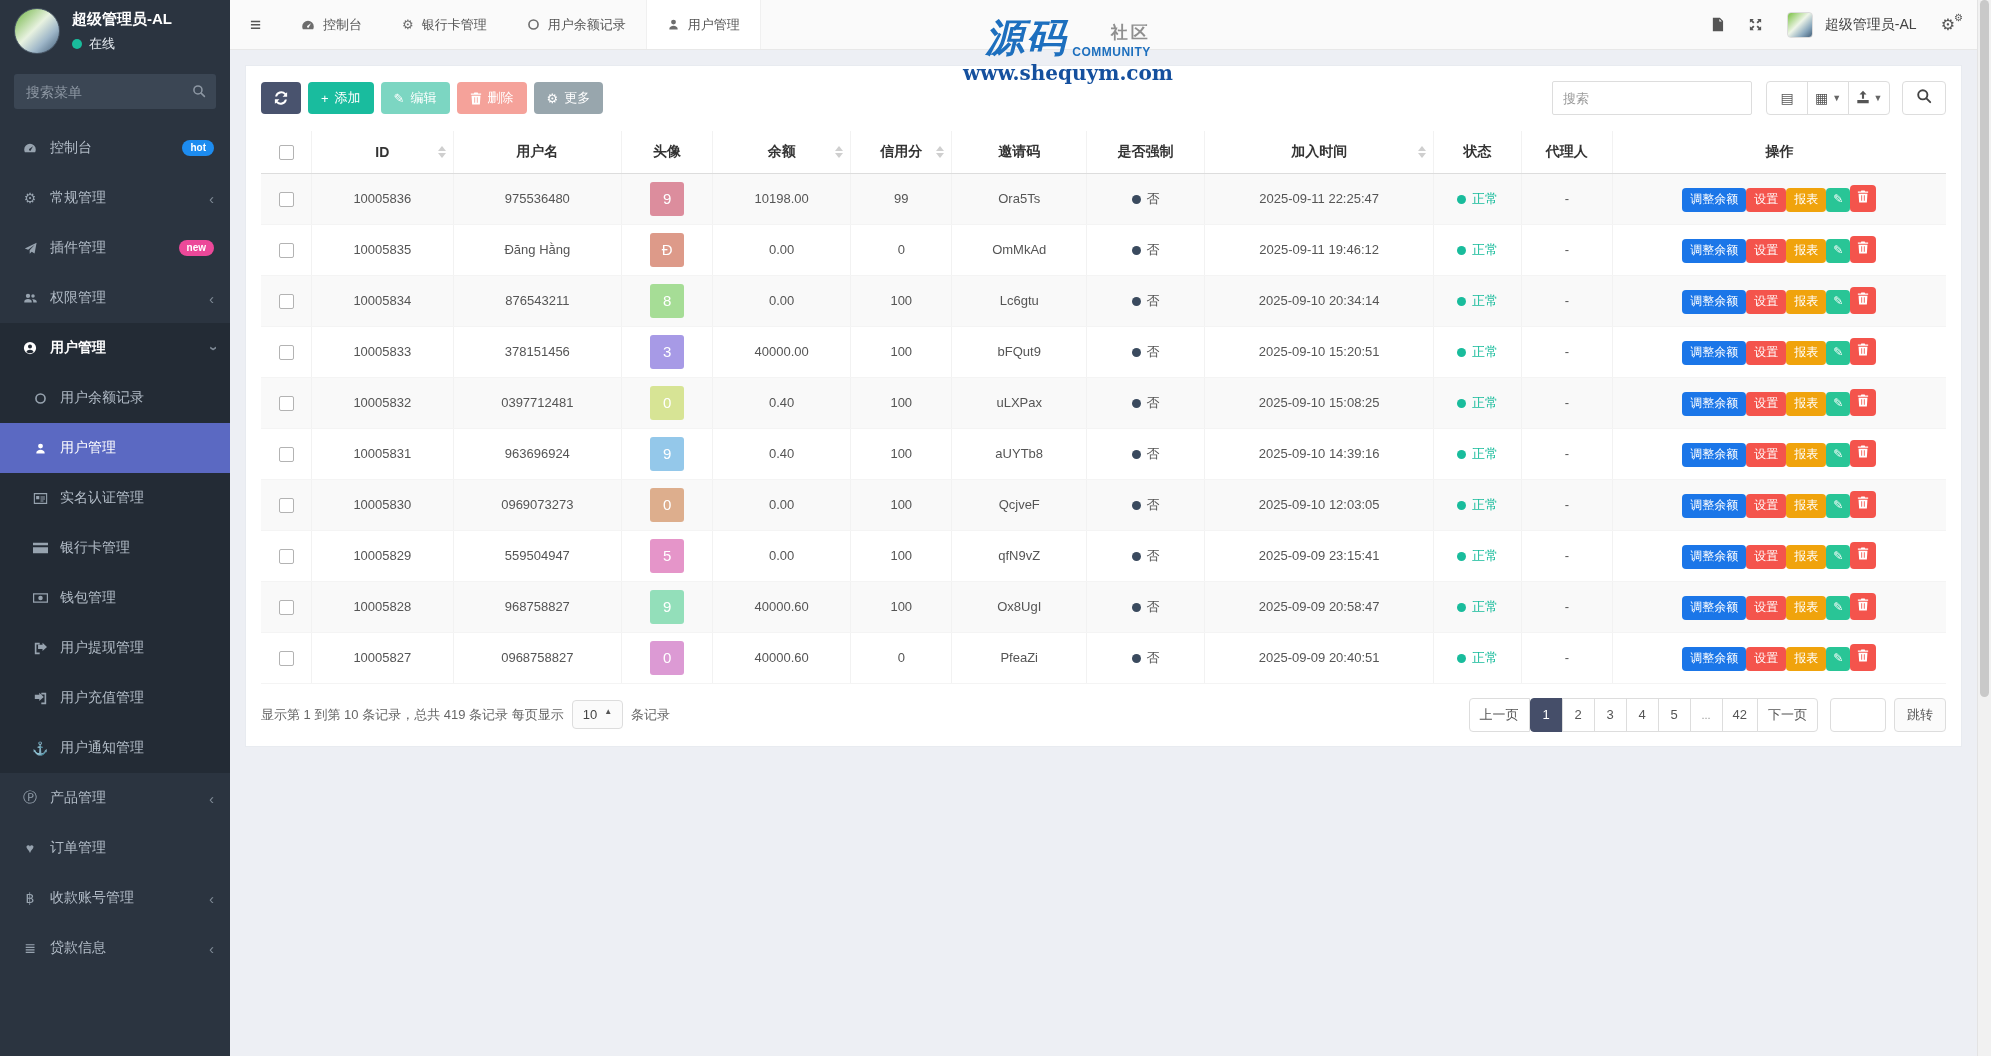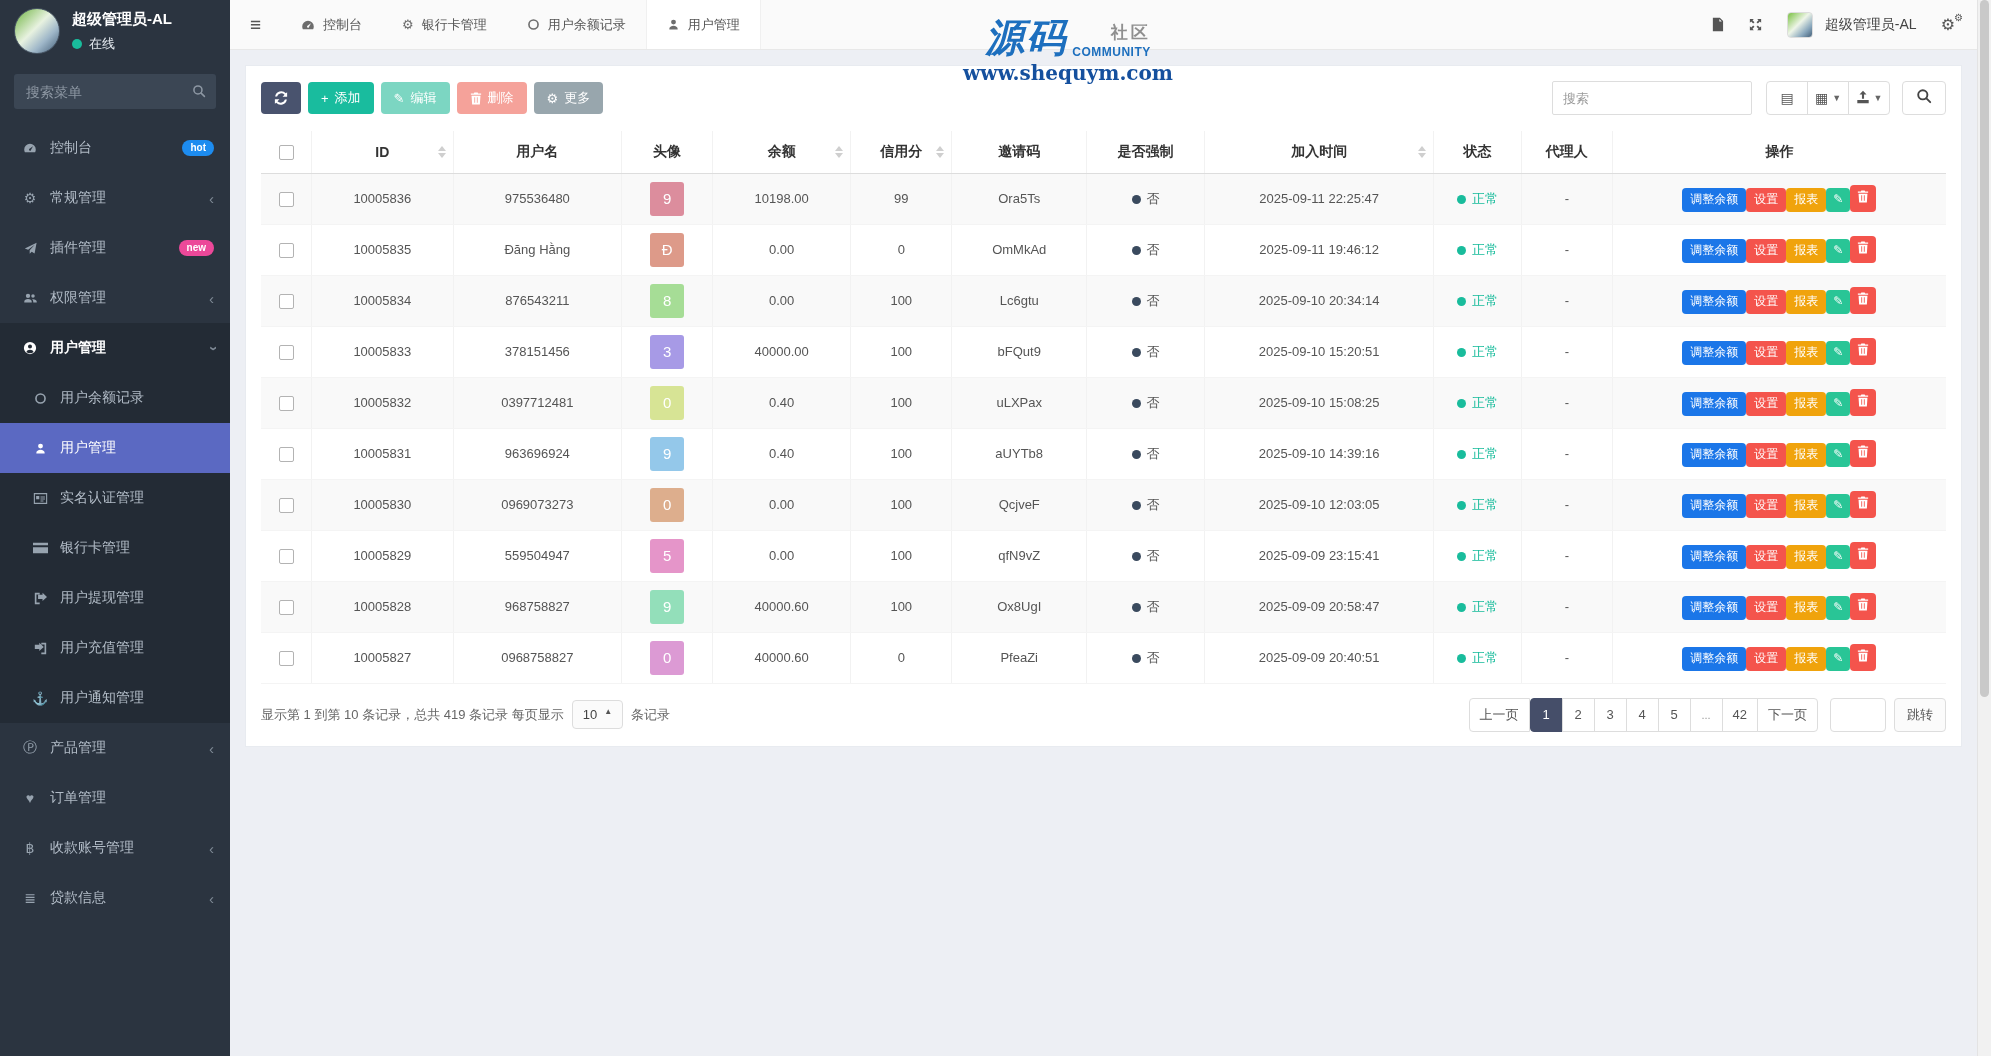--- a/index.html
+++ b/index.html
@@ -205,20 +205,28 @@
           </span>
           <span class="s-label">实名认证管理</span>
         </div>
         <div class="s-item sub">
           <span class="s-icon">
             <svg width="15" height="12" viewBox="0 0 16 12" fill="currentColor">
               <path d="M0 .5h16v2.6H0V.5zm0 4.6h16v6.4H0V5.1zm2 3.3h4v1.3H2V8.4z"></path>
             </svg>
           </span>
           <span class="s-label">银行卡管理</span>
+        </div>
+        <div class="s-item sub">
+          <span class="s-icon">
+            <svg width="15" height="12" viewBox="0 0 16 12" fill="currentColor">
+              <path d="M0 1h16v10H0V1zm1.3 1.3v7.4h13.4V2.3H1.3zM8 3.6a2.4 2.4 0 1 1 0 4.8 2.4 2.4 0 0 1 0-4.8z"></path>
+            </svg>
+          </span>
+          <span class="s-label">钱包管理</span>
         </div>
         <div class="s-item sub">
           <span class="s-icon">
             <svg width="13" height="13" viewBox="0 0 16 16" fill="currentColor">
               <path d="M1 1h6v2H3v10h4v2H1V1zm9.5 2.5V1L16 6l-5.5 5V8.5H5v-5h5.5z"></path>
             </svg>
           </span>
           <span class="s-label">用户提现管理</span>
         </div>
         <div class="s-item sub">

